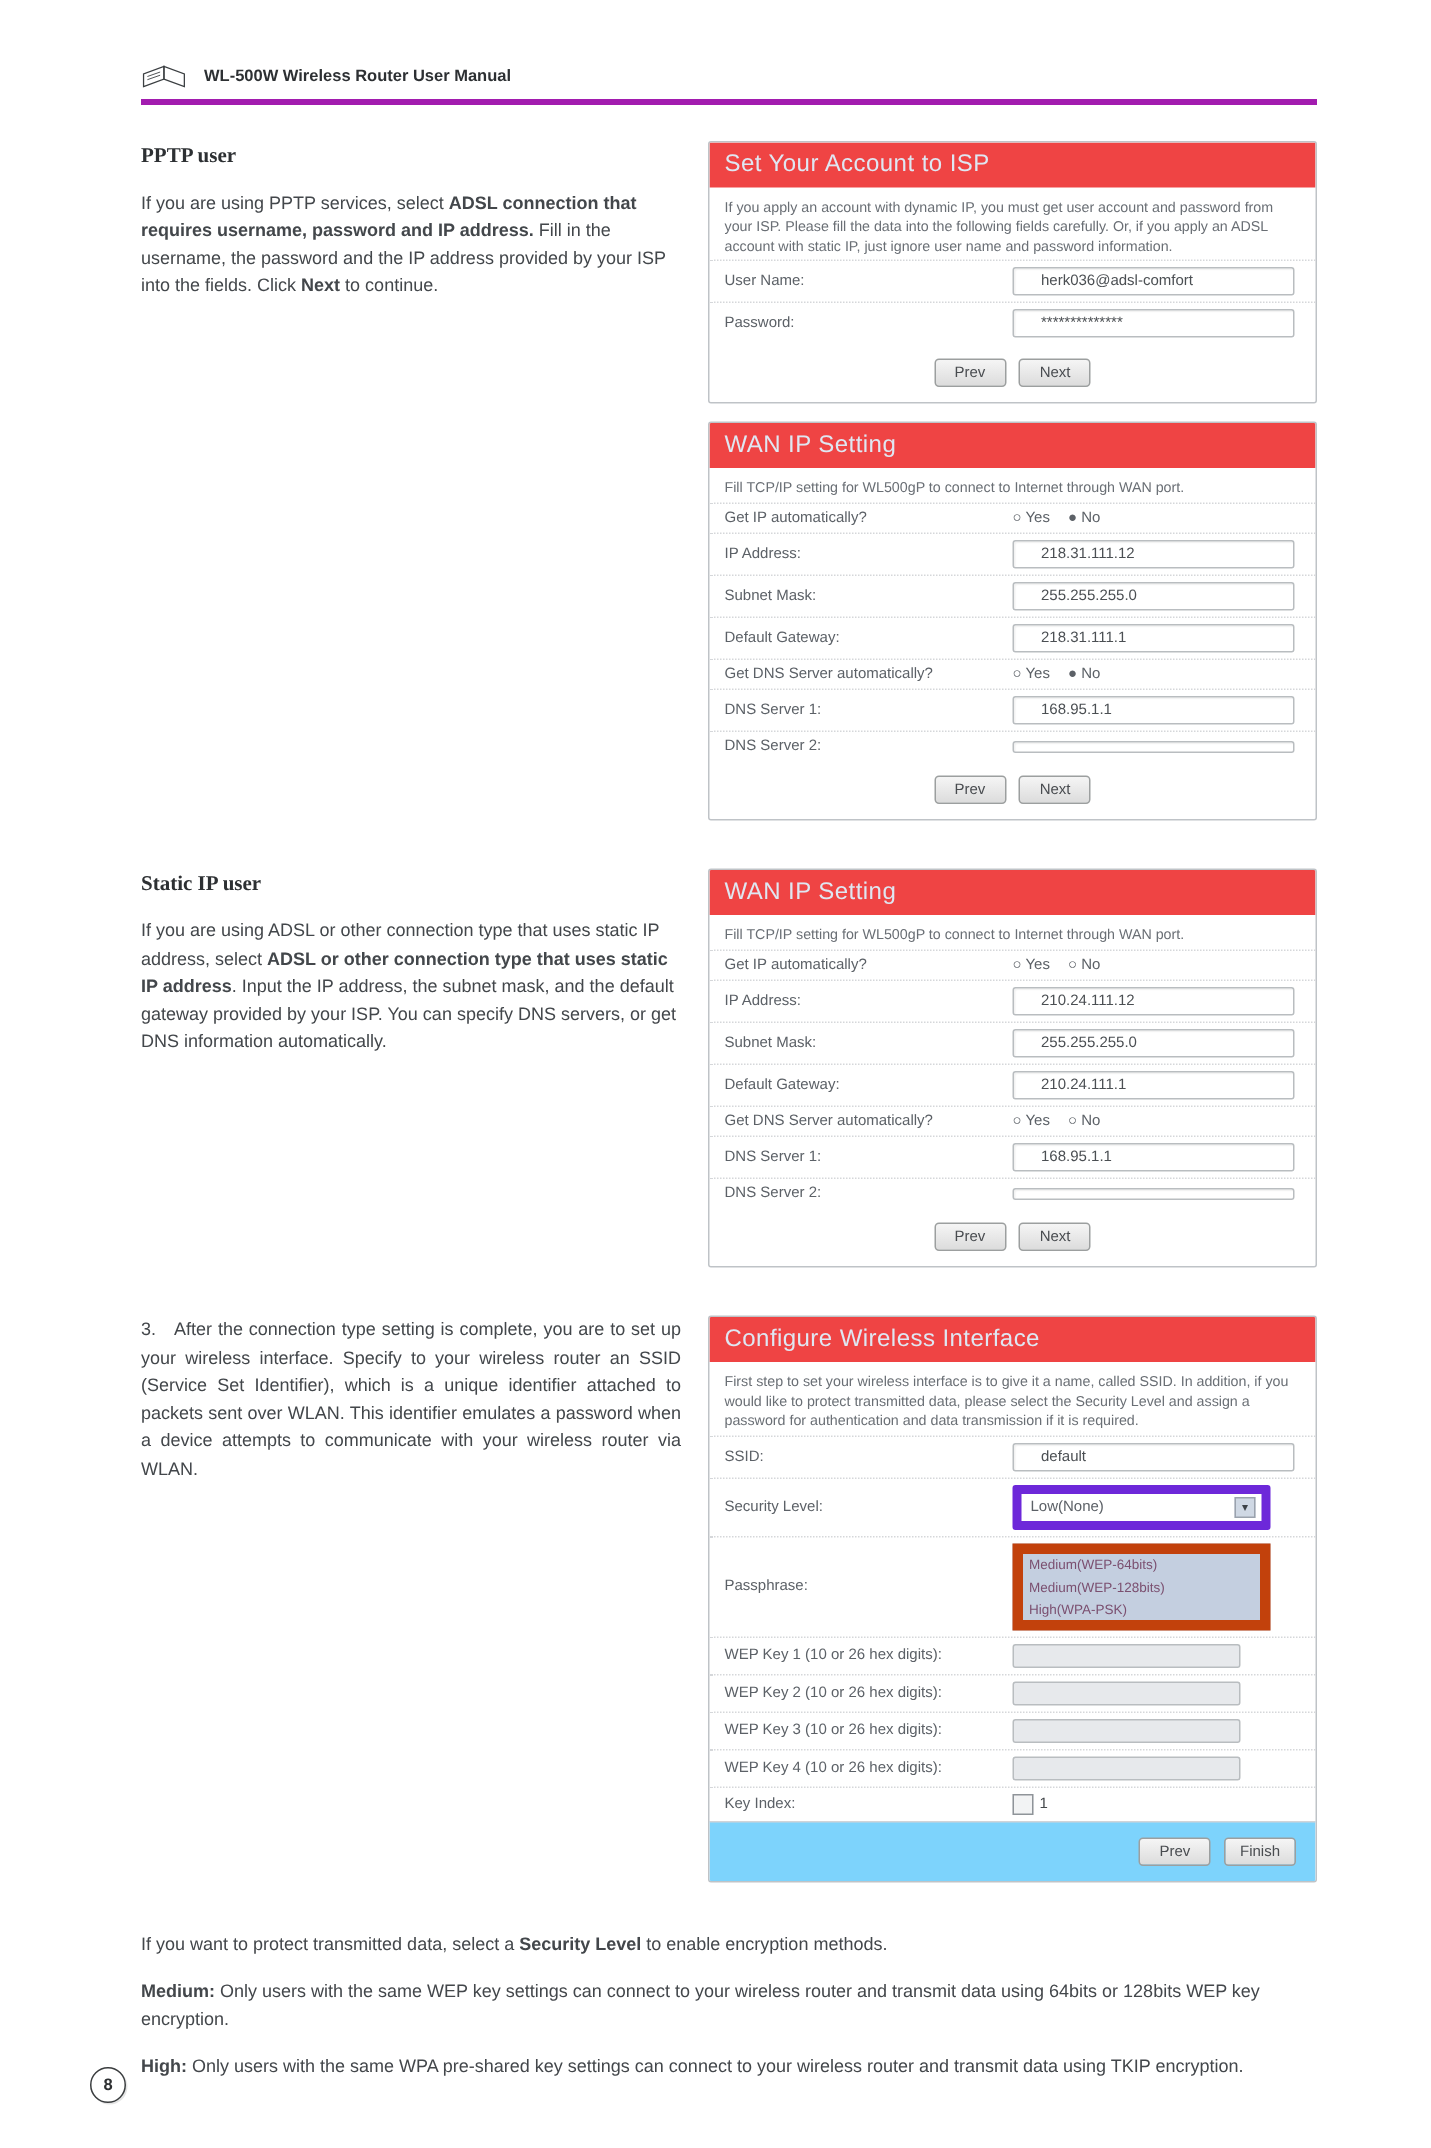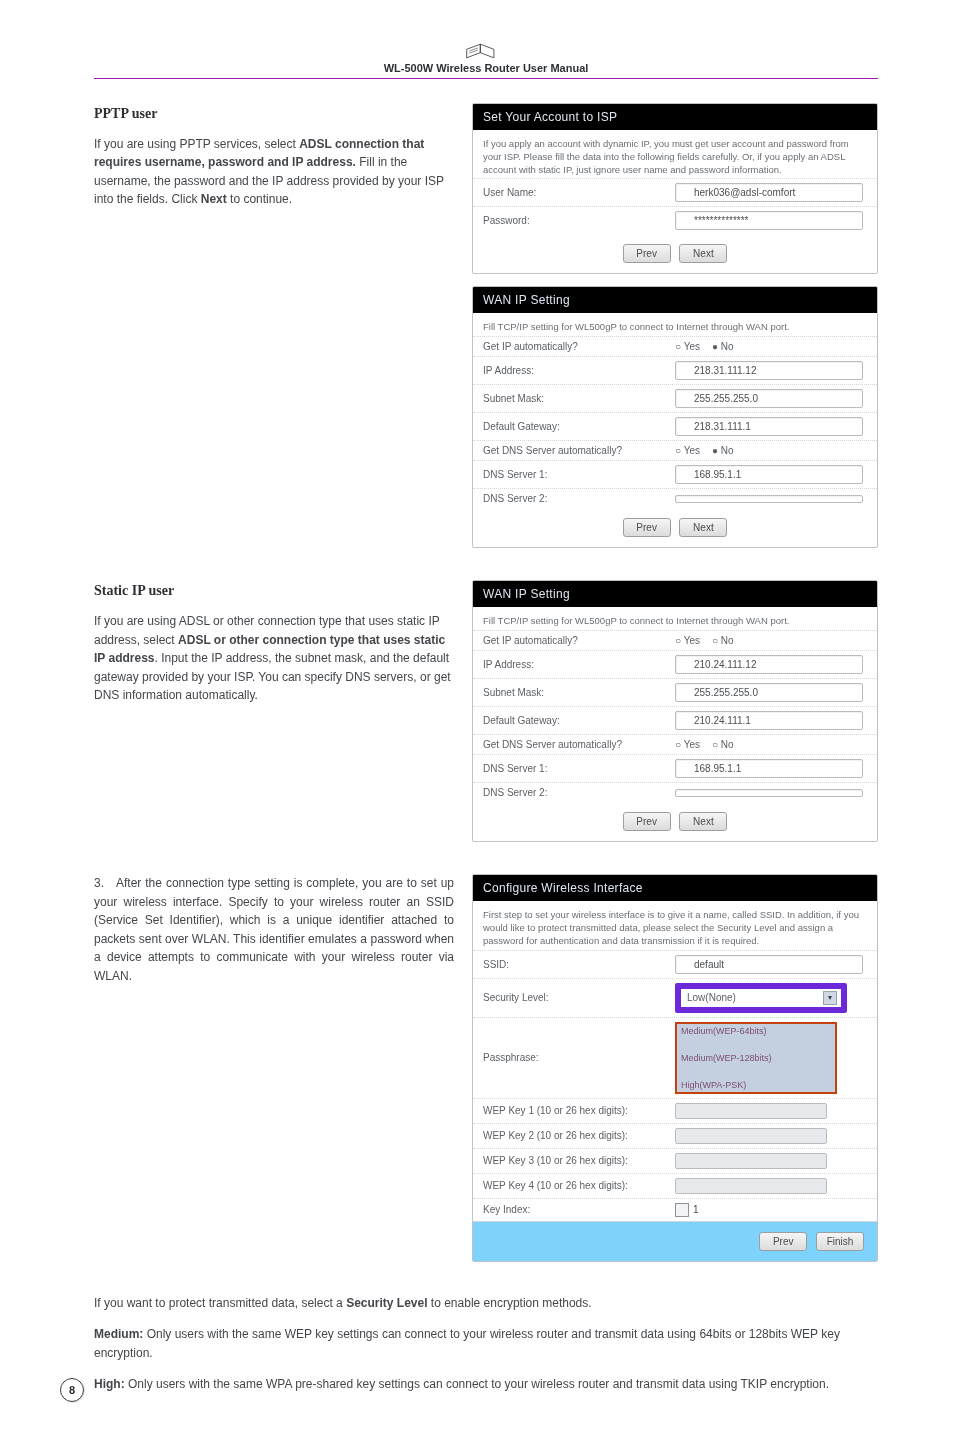--- a/index.html
+++ b/index.html
@@ -12,26 +12,25 @@
     width: 954px;
     height: 1432px;
     background: #ffffff;
     margin: 0 auto;
     position: relative;
     box-sizing: border-box;
     padding: 40px 76px 40px 94px;
     color: #45494c;
   }
   .header-rule {
-    border-bottom: 1px solid #a21caf;
+    border-bottom: 4px solid #a21caf;
     display: flex;
     align-items: center;
     padding-bottom: 4px;
     margin-bottom: 24px;
-    flex-direction: column;
   }
   .logo {
     width: 34px;
     height: 22px;
     margin-right: 8px;
     position: relative;
   }
   .logo svg { display:block; }
   .header-title {
     font-size: 11px;
@@ -62,23 +61,23 @@
   }
   .panel {
     border: 1px solid #bfc3c7;
     border-radius: 2px;
     overflow: hidden;
     margin-bottom: 12px;
     font-size: 10px;
     background:#fff;
   }
   .panel-header {
-    background: #000000;
+    background: #ef4444;
     color: #dfe7f2;
-    font-size: 12px;
+    font-size: 16px;
     padding: 6px 10px;
     letter-spacing: 0.3px;
   }
   .panel-desc {
     font-size: 9.5px;
     color: #6a6f75;
     padding: 8px 10px 2px 10px;
     line-height: 1.35;
     filter: blur(0.3px);
   }
@@ -383,21 +382,21 @@
           <div class="field-value">
             <span class="select-like">
               <span>Low(None)</span>
               <span class="select-arrow">▾</span>
             </span>
           </div>
         </div>
         <div class="field-row">
           <div class="field-label">Passphrase:</div>
           <div class="field-value">
-            <div style="display:flex;flex-direction:column;gap:17px;font-size:9px;color:#7b5070;background:#c4cfe0;border:2px solid #c2410c;padding:2px 4px;min-width:150px;filter:blur(0.3px);">
+            <div style="display:flex;flex-direction:column;gap:5px;font-size:9px;color:#7b5070;background:#c4cfe0;border:7px solid #c2410c;padding:2px 4px;min-width:150px;filter:blur(0.3px);">
                <span>Medium(WEP-64bits)</span>
                <span>Medium(WEP-128bits)</span>
                <span>High(WPA-PSK)</span>
             </div>
           </div>
         </div>
         <div class="field-row">
           <div class="field-label">WEP Key 1 (10 or 26 hex digits):</div>
           <div class="field-value">
               <span class="barline"></span>

